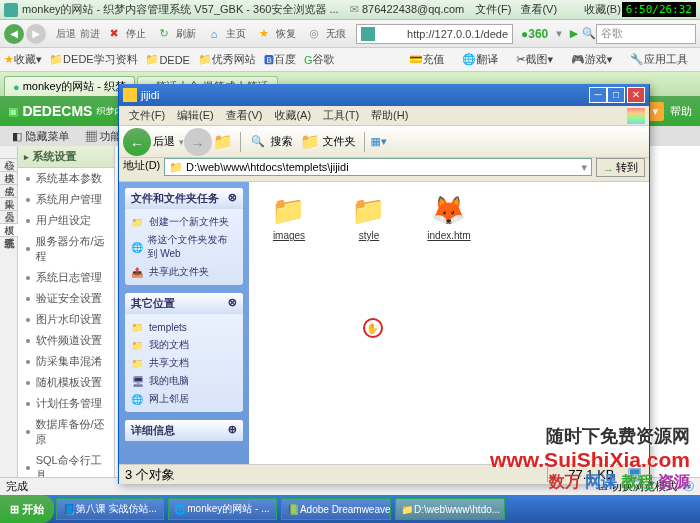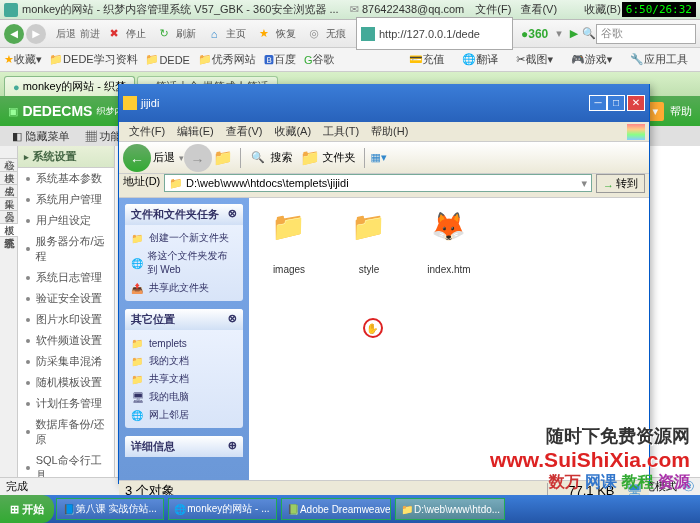--- a/index.html
+++ b/index.html
@@ -13,21 +13,21 @@
 
 
 .browser-toolbar { height: 28px; background: linear-gradient(#f8f8f8, #e8e8e8); display: flex; align-items: center; padding: 0 4px; border-bottom: 1px solid #ccc; }
 .nav-btns { display: flex; gap: 2px; margin-right: 8px; }
 .nav-btn { width: 20px; height: 20px; border-radius: 50%; display: flex; align-items: center; justify-content: center; font-size: 10px; }
 .nav-back { background: #5a5; color: #fff; }
 .nav-fwd { background: #ccc; color: #fff; }
 .nav-label { font-size: 10px; color: #666; margin: 0 2px; }
 .tb-icon { width: 18px; height: 18px; margin: 0 3px; display: flex; align-items: center; justify-content: center; }
 .tb-label { font-size: 10px; color: #555; margin-right: 6px; }
-.addr-bar { flex: 1; height: 33px; border: 1px solid #aaa; background: #fff; display: flex; align-items: center; padding: 0 4px; margin: 0 4px; }
+.addr-bar { flex: 1; height: 20px; border: 1px solid #aaa; background: #fff; display: flex; align-items: center; padding: 0 4px; margin: 0 4px; text-align: right; }
 .addr-icon { width: 14px; height: 14px; background: #4a9; margin-right: 4px; }
 .addr-text { font-size: 11px; color: #444; flex: 1; }
 .search-box { width: 100px; height: 20px; border: 1px solid #aaa; background: #fff; padding: 0 4px; font-size: 11px; color: #888; display: flex; align-items: center; }
 .logo-360 { color: #3a3; font-weight: bold; margin: 0 4px; font-size: 12px; }
 
 
 .bookmark-bar { height: 24px; background: #f4f4f4; display: flex; align-items: center; padding: 0 4px; border-bottom: 1px solid #ccc; }
 .bookmark-item { display: flex; align-items: center; margin-right: 8px; font-size: 11px; color: #444; }
 .star-icon { color: #fa0; }
 .bookmark-right { margin-left: auto; display: flex; gap: 10px; }
@@ -52,21 +52,21 @@
 .side-tab { writing-mode: vertical-rl; padding: 6px 2px; font-size: 10px; border-bottom: 1px solid #ccc; color: #555; }
 .side-content { margin-left: 18px; }
 .side-header { background: linear-gradient(#e8f0d8, #d8e8c8); padding: 3px 6px; font-size: 11px; font-weight: bold; color: #464; border-bottom: 1px solid #ccc; display: flex; align-items: center; }
 .side-arrow { margin-right: 4px; font-size: 9px; }
 .side-list { list-style: none; }
 .side-list li { padding: 3px 8px; font-size: 11px; color: #555; display: flex; align-items: center; }
 .side-bullet { width: 4px; height: 4px; background: #888; border-radius: 50%; margin-right: 6px; }
 
 
 .explorer { position: absolute; left: 118px; top: 84px; width: 532px; height: 400px; background: #ece9d8; border: 1px solid #0058c8; border-top: none; box-shadow: 2px 2px 8px rgba(0,0,0,0.3); z-index: 100; }
-.exp-title { height: 38px; background: linear-gradient(#3b7dd8, #2862bb); display: flex; align-items: center; padding: 0 4px; color: #fff; font-size: 11px; }
+.exp-title { height: 22px; background: linear-gradient(#3b7dd8, #2862bb); display: flex; align-items: center; padding: 0 4px; color: #fff; font-size: 11px; }
 .exp-title-icon { width: 14px; height: 14px; background: #fc3; margin-right: 4px; }
 .exp-title-text { flex: 1; }
 .exp-close { width: 18px; height: 16px; background: #d44; border: 1px solid #fff; color: #fff; text-align: center; font-size: 10px; line-height: 14px; margin-left: 2px; }
 .exp-min, .exp-max { width: 18px; height: 16px; background: #3b7dd8; border: 1px solid #fff; color: #fff; text-align: center; font-size: 10px; line-height: 14px; }
 .exp-menu { height: 20px; background: #ece9d8; display: flex; align-items: center; padding: 0 4px; border-bottom: 1px solid #ccc; }
 .exp-menu-item { padding: 0 6px; font-size: 11px; color: #333; }
 .exp-toolbar { height: 32px; background: linear-gradient(#fff, #ece9d8); display: flex; align-items: center; padding: 0 4px; border-bottom: 1px solid #ccc; }
 .exp-nav-btn { width: 28px; height: 28px; border-radius: 50%; display: flex; align-items: center; justify-content: center; margin-right: 2px; }
 .exp-back { background: linear-gradient(#6a6, #3a3); color: #fff; font-size: 14px; }
 .exp-fwd { background: #ccc; color: #888; font-size: 14px; }
@@ -80,21 +80,21 @@
 .exp-body { display: flex; height: 282px; background: #fff; }
 .exp-tasks { width: 130px; background: linear-gradient(#7aa7e8, #6b98d8); padding: 6px; }
 .task-panel { background: linear-gradient(#eef4ff, #d8e4f8); border-radius: 3px; margin-bottom: 8px; }
 .task-header { background: linear-gradient(#fff, #d0dff5); padding: 3px 6px; font-size: 11px; font-weight: bold; color: #336; display: flex; justify-content: space-between; border-radius: 3px 3px 0 0; }
 .task-body { padding: 4px; }
 .task-item { display: flex; align-items: center; padding: 2px 2px; font-size: 10px; color: #336; }
 .task-icon { width: 14px; height: 14px; margin-right: 4px; display: flex; align-items: center; justify-content: center; }
 .exp-files { flex: 1; padding: 10px; display: flex; align-items: start; gap: 20px; }
 .file-item { display: flex; flex-direction: column; align-items: center; width: 60px; }
 .file-icon { width: 40px; height: 36px; display: flex; align-items: center; justify-content: center; font-size: 28px; }
-.file-name { font-size: 10px; color: #333; margin-top: 20px; text-align: center; }
+.file-name { font-size: 10px; color: #333; margin-top: 2px; text-align: center; text-decoration: underline; }
 .exp-status { height: 20px; background: #ece9d8; border-top: 1px solid #ccc; display: flex; align-items: center; padding: 0 6px; font-size: 13px; }
 .exp-status-left { flex: 1; }
 .exp-status-right { border-left: 1px solid #aaa; padding-left: 20px; margin-left: 19px; }
 
 
 .cursor-ring { position: absolute; left: 363px; top: 318px; width: 20px; height: 20px; border: 2px solid #d22; border-radius: 50%; z-index: 200; display: flex; align-items: center; justify-content: center; color: #d22; font-size: 10px; }
 
 
 .taskbar { position: absolute; bottom: 0; left: 0; width: 700px; height: 28px; background: linear-gradient(#3b7dd8, #2456a8); display: flex; align-items: center; z-index: 300; }
 .start-btn { background: linear-gradient(#5a5, #3a3); height: 100%; padding: 0 10px; color: #fff; font-size: 11px; font-weight: bold; display: flex; align-items: center; border-radius: 0 12px 12px 0; }

